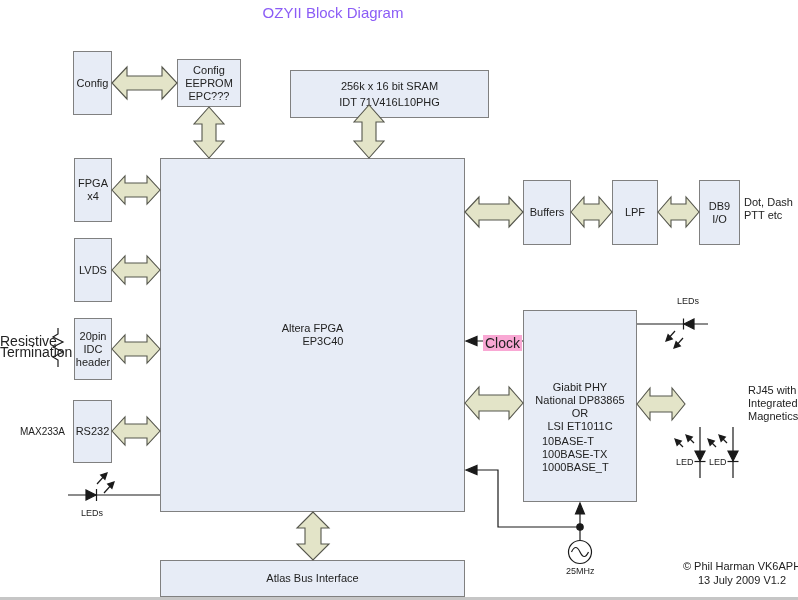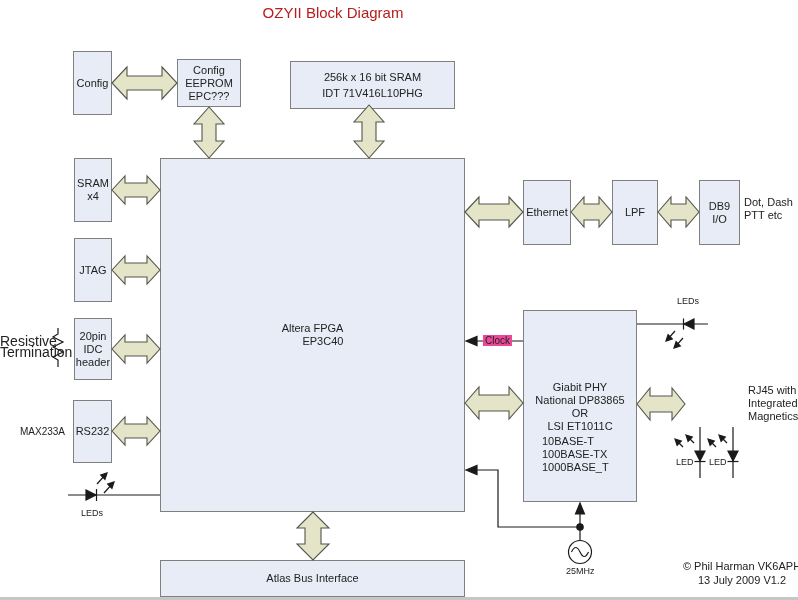--- a/index.html
+++ b/index.html
@@ -14,46 +14,46 @@
   }
   .lbl{position:absolute;white-space:pre-line;color:#222;}
   #wires{position:absolute;left:0;top:0;pointer-events:none;}
   #wires .wire{stroke:var(--line);stroke-width:1.2;fill:none;}
   #wires .sym{stroke:var(--line);stroke-width:1.2;fill:var(--line);}
   #wires .osc{stroke:var(--line);stroke-width:1.2;fill:#ffffff;}
   #wires polygon.arrow{fill:var(--arrow-fill);stroke:var(--arrow-border);stroke-width:1.1;}
   #phy-box{display:block;}
   #phy-box .phy-title{position:absolute;left:0;top:70px;width:100%;white-space:pre-line;}
   #phy-box .phy-modes{position:absolute;left:18px;top:124px;text-align:left;white-space:pre-line;}
-  .title{position:absolute;font-size:15px;color:#b91c1c;text-align:center;}
+  .title{position:absolute;font-size:15px;color:#8b5cf6;text-align:center;}
   .edge-strip{position:absolute;left:0;bottom:0;width:798px;height:3px;background:#c6c6c6;}
 </style>
 </head>
 <body>
 
 <div id="canvas">
 
   <div class="title" style="left:233px;top:4px;width:200px;">OZYII Block Diagram</div>
 
   <div class="box" style="left:73px;top:51px;width:39px;height:64px;">Config</div>
   <div class="box" style="left:177px;top:59px;width:64px;height:48px;">Config
 EEPROM
 EPC???</div>
-  <div class="box" style="left:290px;top:61px;width:165px;height:48px;line-height:16px;">256k x 16 bit SRAM
+  <div class="box" style="left:290px;top:70px;width:199px;height:48px;line-height:16px;">256k x 16 bit SRAM
 IDT 71V416L10PHG</div>
   <div class="box" style="left:160px;top:158px;width:305px;height:354px;text-align:right;">Altera FPGA
 EP3C40</div>
-  <div class="box" style="left:74px;top:158px;width:38px;height:64px;">SRAM
+  <div class="box" style="left:74px;top:158px;width:38px;height:64px;">FPGA
 x4</div>
-  <div class="box" style="left:74px;top:238px;width:38px;height:64px;">JTAG</div>
+  <div class="box" style="left:74px;top:238px;width:38px;height:64px;">LVDS</div>
   <div class="box" style="left:74px;top:318px;width:38px;height:62px;">20pin
 IDC
 header</div>
   <div class="box" style="left:73px;top:400px;width:39px;height:63px;">RS232</div>
-  <div class="box" style="left:523px;top:180px;width:48px;height:65px;">Ethernet</div>
+  <div class="box" style="left:523px;top:180px;width:48px;height:65px;">Buffers</div>
   <div class="box" style="left:612px;top:180px;width:46px;height:65px;">LPF</div>
   <div class="box" style="left:699px;top:180px;width:41px;height:65px;">DB9
 I/O</div>
   <div class="box" id="phy-box" style="left:523px;top:310px;width:114px;height:192px;">
     <div class="phy-title">Giabit PHY
 National DP83865
 OR
 LSI ET1011C</div>
     <div class="phy-modes">10BASE-T
 100BASE-TX
@@ -140,21 +140,21 @@
   </svg>
 
   <div class="lbl" style="left:0;top:336px;width:50px;text-align:center;font-size:14px;line-height:11px;">Resistive
 Termination</div>
   <div class="lbl" style="left:20px;top:426px;font-size:10px;">MAX233A</div>
   <div class="lbl" style="left:744px;top:196px;width:54px;text-align:left;font-size:11px;line-height:13px;">Dot, Dash
 PTT etc</div>
   <div class="lbl" style="left:748px;top:384px;font-size:11px;line-height:13px;">RJ45 with
 Integrated
 Magnetics</div>
-  <div class="lbl" style="left:483px;top:335px;font-size:10px;background:#ec4899;padding:0 2px;">Clock</div>
+  <div class="lbl" style="left:483px;top:335px;font-size:14px;background:#f9a8d4;padding:0 2px;">Clock</div>
   <div class="lbl" style="left:81px;top:508px;font-size:9px;">LEDs</div>
   <div class="lbl" style="left:677px;top:296px;font-size:9px;">LEDs</div>
   <div class="lbl" style="left:676px;top:457px;font-size:9px;">LED</div>
   <div class="lbl" style="left:709px;top:457px;font-size:9px;">LED</div>
   <div class="lbl" style="left:566px;top:566px;font-size:9px;">25MHz</div>
   <div class="lbl" style="left:667px;top:560px;width:150px;text-align:center;font-size:11px;line-height:13.5px;">© Phil Harman VK6APH
 13 July 2009 V1.2</div>
 
   <div class="edge-strip"></div>
 </div>

